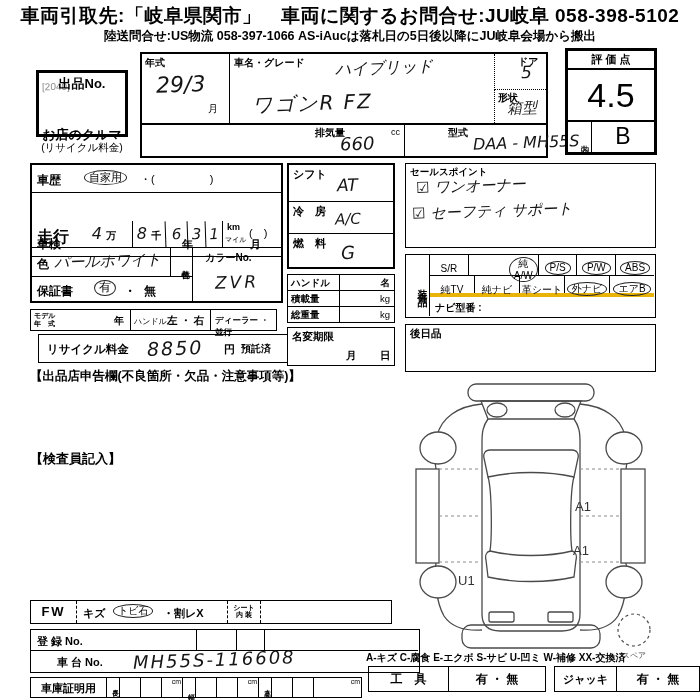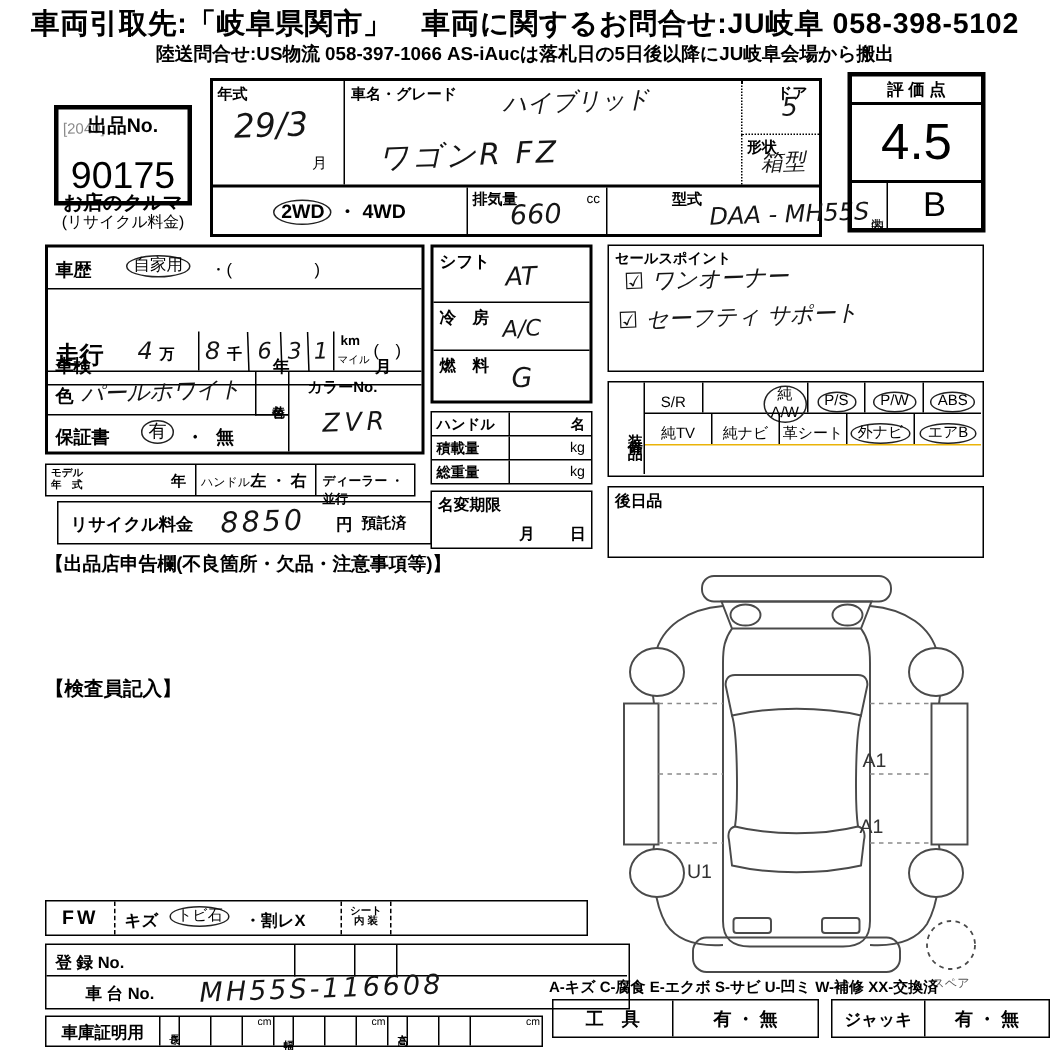--- a/index.html
+++ b/index.html
@@ -26,21 +26,20 @@
 </style>
 </head>
 <body>
 
 <div class="abs b c" style="left:0;top:3px;width:700px;font-size:19px;letter-spacing:0.5px;">車両引取先:「岐阜県関市」　車両に関するお問合せ:JU岐阜 058-398-5102</div>
 <div class="abs b c" style="left:0;top:28px;width:700px;font-size:12.5px;">陸送問合せ:US物流 058-397-1066 AS-iAucは落札日の5日後以降にJU岐阜会場から搬出</div>
 
 <div class="abs box3" style="left:36px;top:52px;width:92px;height:67px;margin-top:18px;">
   <div class="abs" style="left:3px;top:8px;font-size:10px;color:#8a8a8a;transform:rotate(-1deg);">[2040]</div>
   <div class="abs b c" style="left:0;top:2px;width:100%;font-size:13px;">出品No.</div>
-  <div class="abs c" style="left:0;top:30px;width:100%;font-size:25px;">90175</div>
 </div>
 <div class="abs b c" style="left:22px;top:126px;width:120px;font-size:13px;">お店のクルマ</div>
 <div class="abs c" style="left:22px;top:141px;width:120px;font-size:10.5px;">(リサイクル料金)</div>
 
 <div class="abs box2" style="left:140px;top:52px;width:408px;height:106px;">
 
   <div class="cell brd-r" style="left:0;top:0;width:88px;height:69px;">
     <span class="lbl b abs" style="left:3px;top:2px;">年式</span>
     <span class="hw abs" style="left:14px;top:18px;font-size:22px;">29/3</span>
     <span class="abs" style="left:66px;top:48px;font-size:10px;">月</span>
@@ -53,25 +52,20 @@
   <div class="cell" style="left:352px;top:0;width:54px;height:36px;border-left:1px dotted #000;border-bottom:1px dotted #000;">
     <span class="lbl b abs" style="left:3px;top:1px;margin-left:20px;">ドア</span>
     <span class="hw abs" style="left:26px;top:8px;font-size:17px;">5</span>
   </div>
   <div class="cell" style="left:352px;top:36px;width:54px;height:33px;border-left:1px dotted #000;">
     <span class="lbl b abs" style="left:3px;top:1px;">形状</span>
     <span class="hw abs" style="left:12px;top:9px;font-size:15px;">箱型</span>
   </div>
 
   <div class="cell" style="left:0;top:69px;width:404px;height:35px;border-top:2px solid #000;">
-    <div class="cell brd-r c" style="left:0;top:0;width:170px;height:33px;padding-top:7px;font-size:13px;font-weight:bold;">
-      <span class="circled">2WD</span>
-      <span>・</span>
-      <span>4WD</span>
-    </div>
     <div class="cell brd-r" style="left:170px;top:0;width:93px;height:33px;">
       <span class="lbl b abs" style="left:3px;top:1px;">排気量</span>
       <span class="hw abs" style="left:28px;top:8px;font-size:18px;">660</span>
       <span class="abs" style="right:4px;top:2px;font-size:9px;">cc</span>
     </div>
     <div class="cell" style="left:263px;top:0;width:141px;height:33px;margin-left:40px;">
       <span class="lbl b abs" style="left:3px;top:1px;">型式</span>
       <span class="hw abs" style="left:28px;top:8px;font-size:16px;">DAA - MH55S</span>
     </div>
   </div>
@@ -185,27 +179,28 @@
 
 <div class="abs box1" style="left:405px;top:254px;width:251px;height:64px;">
   <div class="cell vert c b" style="left:0;top:0;width:24px;height:61px;border-right:1px solid #000;font-size:10px;padding-top:3px;letter-spacing:4px;">装備品</div>
   <div class="cell flexrow" style="left:24px;top:0;width:224px;height:21px;border-bottom:1px solid #000;">
     <div class="c" style="flex:1;border-right:1px solid #000;padding-top:3px;"><span style="font-size:10px;">S/R</span></div>
     <div class="c" style="flex:1;border-right:1px solid #000;padding-top:2px;"><span style="font-size:10px;margin-left:40px;" class="circled">純A/W</span></div>
     <div class="c" style="flex:1;border-right:1px solid #000;padding-top:2px;"><span style="font-size:10px;" class="circled">P/S</span></div>
     <div class="c" style="flex:1;border-right:1px solid #000;padding-top:2px;"><span style="font-size:10px;" class="circled">P/W</span></div>
     <div class="c" style="flex:1;padding-top:2px;"><span style="font-size:10px;" class="circled">ABS</span></div>
   </div>
-  <div class="cell flexrow" style="left:24px;top:21px;width:224px;height:21px;border-bottom:1px solid #eab308;justify-content:center;">
+  <div class="cell flexrow" style="left:24px;top:21px;width:224px;height:21px;border-bottom:4px solid #eab308;justify-content:center;">
     <div class="c" style="flex:1;border-right:1px solid #000;padding-top:3px;"><span style="font-size:10px;">純TV</span></div>
     <div class="c" style="flex:1;border-right:1px solid #000;padding-top:3px;"><span style="font-size:10px;">純ナビ</span></div>
     <div class="c" style="flex:1;border-right:1px solid #000;padding-top:3px;"><span style="font-size:10px;">革シート</span></div>
     <div class="c" style="flex:1;border-right:1px solid #000;padding-top:2px;"><span style="font-size:10px;" class="circled">外ナビ</span></div>
     <div class="c" style="flex:1;padding-top:2px;"><span style="font-size:10px;" class="circled">エアB</span></div>
   </div>
+  <div class="cell b" style="left:24px;top:42px;width:224px;height:19px;font-size:10px;padding:4px 0 0 5px;">ナビ型番 :</div>
 </div>
 <div class="abs box1" style="left:405px;top:324px;width:251px;height:48px;">
   <span class="b abs" style="left:4px;top:2px;font-size:10.5px;">後日品</span>
 </div>
 
 <div class="abs box1 flexrow" style="left:30px;top:309px;width:247px;height:22px;">
   <div style="width:100px;border-right:1px solid #000;position:relative;">
     <span class="abs tiny b" style="left:3px;top:2px;">モデル</span>
     <span class="abs tiny b" style="left:3px;top:10px;">年　式</span>
     <span class="abs b" style="right:6px;top:4px;font-size:10px;">年</span>

